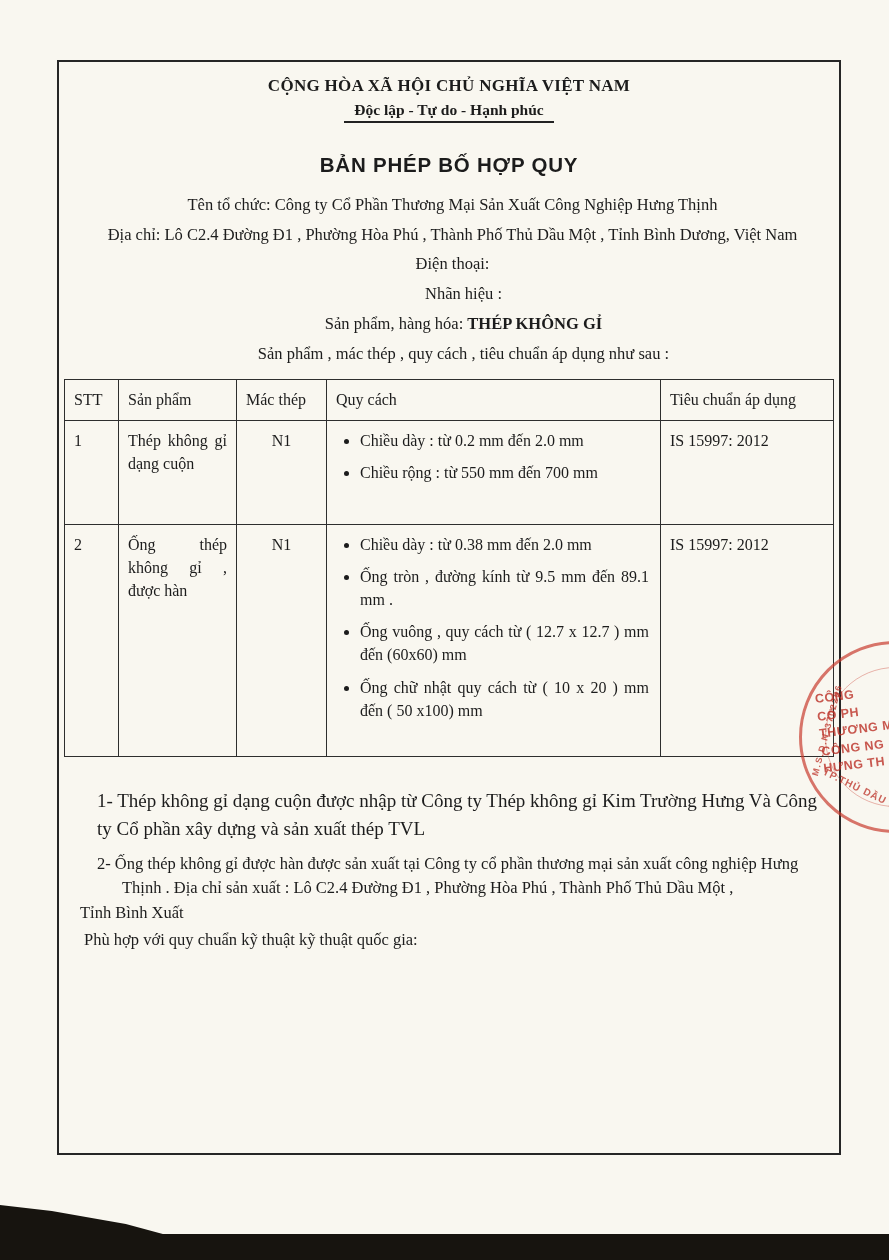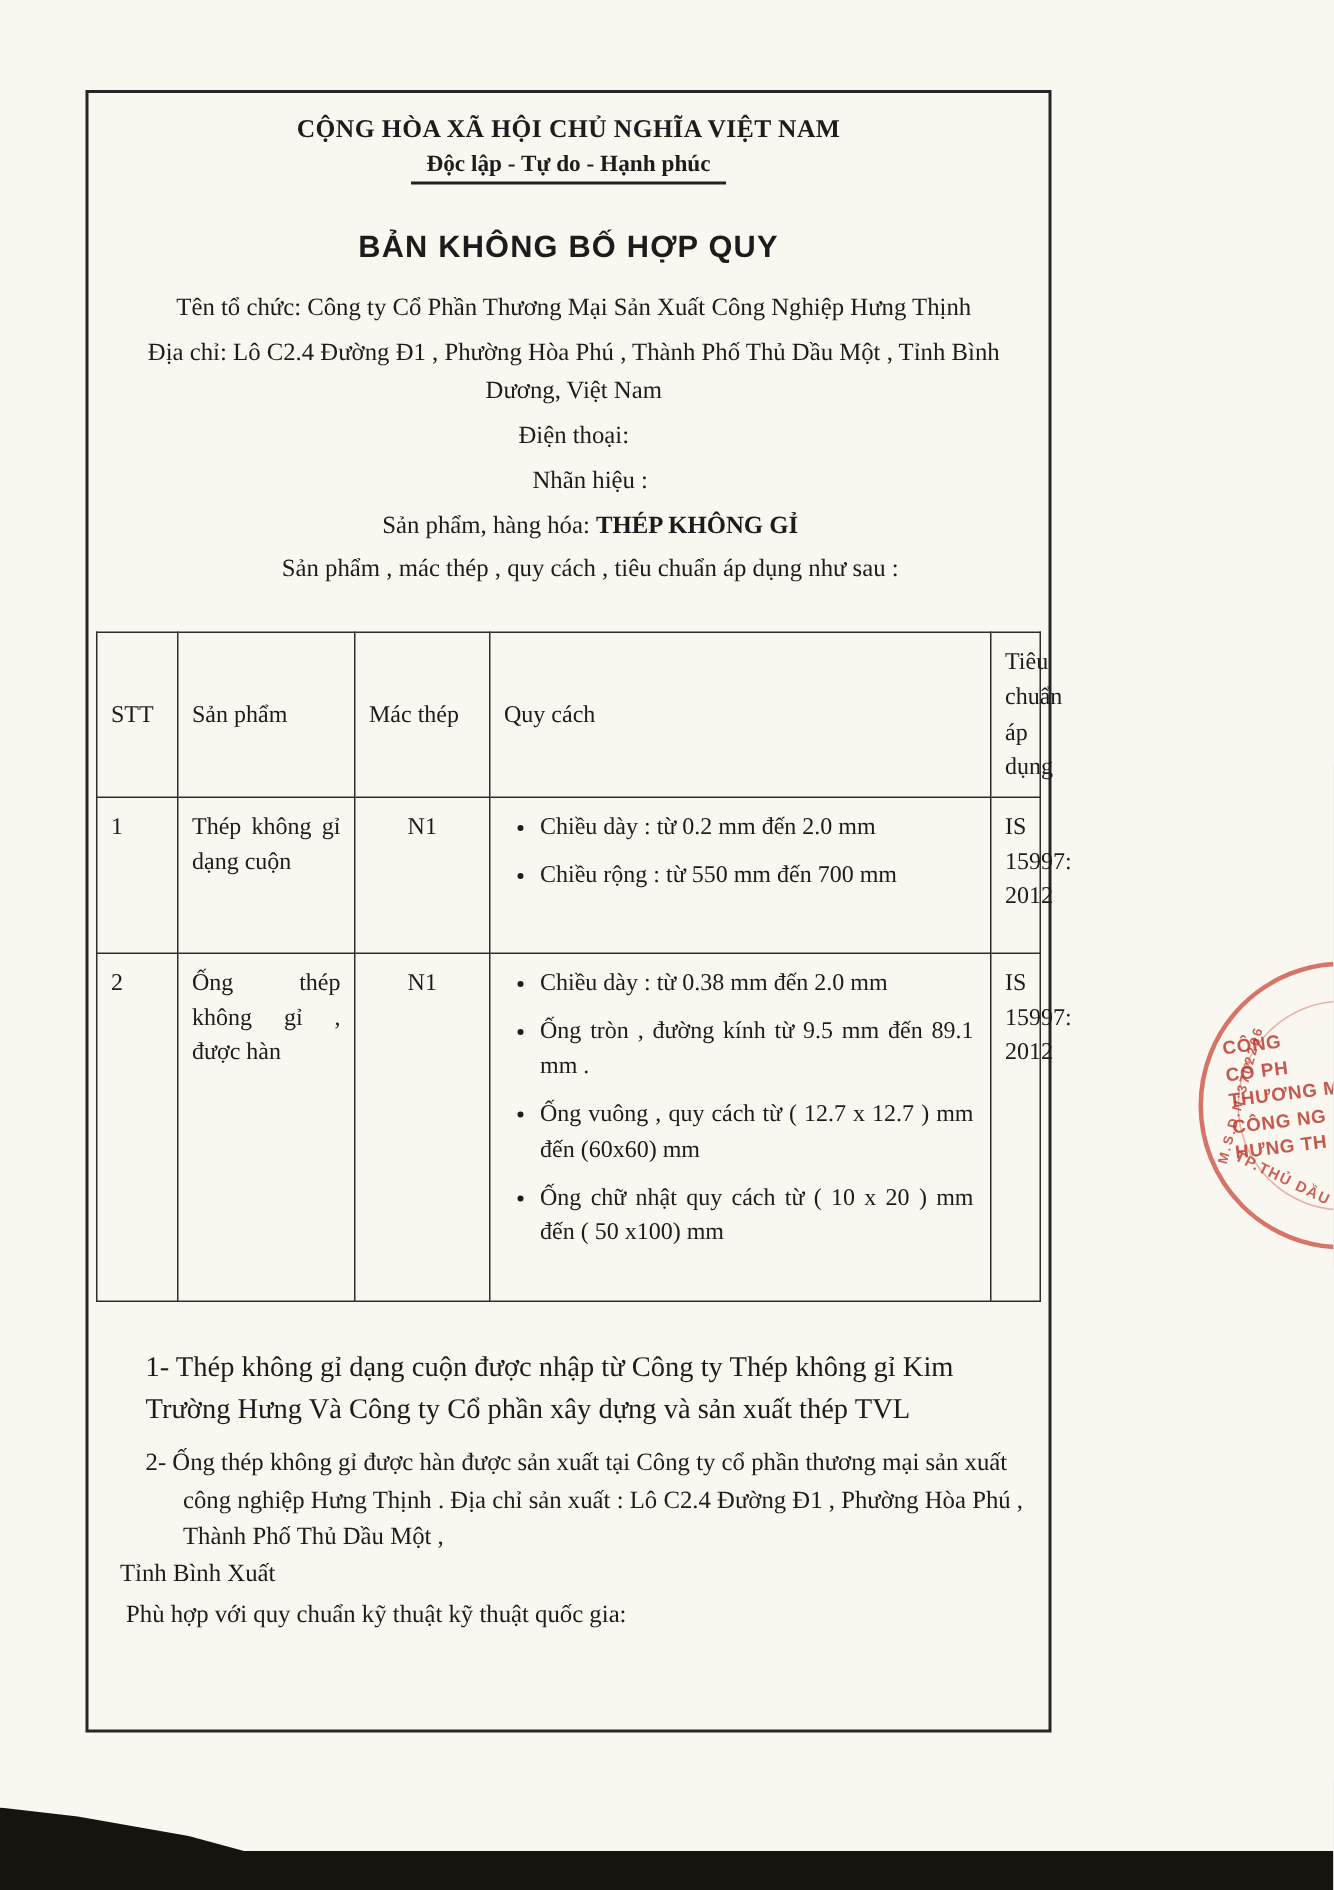--- a/index.html
+++ b/index.html
@@ -1,33 +1,33 @@
 <!DOCTYPE html>
 <html><head>
 <meta charset="utf-8">
 <style>
   html,body{margin:0;padding:0;background:#e9e9e9;}
   .page{
     position:relative;width:889px;height:1260px;background:#f9f7f0;
     overflow:hidden;font-family:"Liberation Serif","DejaVu Serif",serif;color:#1c1c1c;
   }
   .frame{
-    position:absolute;left:57px;top:60px;width:644px;height:1095px;
+    position:absolute;left:57px;top:60px;width:784px;height:1095px;
     border:2px solid #262626;box-sizing:border-box;padding:8px 5px 0 5px;
   }
   .h-country{font-weight:bold;font-size:17px;letter-spacing:.3px;margin-top:6px;text-align:center;}
   .h-motto-wrap{text-align:center;margin-top:5px;}
   .h-motto{display:inline-block;font-weight:bold;font-size:15.5px;padding:0 10px 2px 10px;border-bottom:2px solid #222;}
   .h-title{font-family:"Liberation Sans","DejaVu Sans",sans-serif;font-weight:bold;font-size:20.5px;letter-spacing:.8px;margin-top:30px;text-align:center;}
   .h-number{font-size:16.5px;margin-top:11px;text-align:center;}
   .p{font-size:16.5px;line-height:1.56;margin:4px 12px 0 19px;text-align:center;}
   .p.first{margin-top:15px;}
   .p.indent{margin-left:41px;}
   .bold{font-weight:bold;}
-  table.spec{width:100%;border-collapse:collapse;margin-top:29px;font-size:16px;table-layout:fixed;border-radius:13px;}
+  table.spec{width:100%;border-collapse:collapse;margin-top:13px;font-size:16px;table-layout:fixed;border-radius:13px;}
   .spec th,.spec td{border:1.6px solid #2e2e2e;vertical-align:top;padding:8px 9px;font-weight:normal;text-align:left;line-height:1.45;}
   .spec thead th{vertical-align:middle;padding:8px 9px;}
   .c-stt{text-align:center;}
   td.c-grade{text-align:center;}
   td.c-prod{text-align:justify;}
   tr.row1{height:104px;}
   tr.row2{height:232px;}
   ul.specs{margin:0;padding:0 0 0 24px;list-style:disc;}
   ul.specs li{margin:0 0 9px 0;text-align:justify;padding-right:2px;}
   .notes{margin-top:30px;}
@@ -64,21 +64,21 @@
 <body>
 
 <div class="page">
   <div class="frame">
 
     <div class="h-country">CỘNG HÒA XÃ HỘI CHỦ NGHĨA VIỆT NAM</div>
     <div class="h-motto-wrap">
       <span class="h-motto">Độc lập - Tự do - Hạnh phúc</span>
     </div>
 
-    <div class="h-title">BẢN KHÔNG BỐ HỢP QUY</div>
+    <div class="h-title">BẢN PHÉP BỐ HỢP QUY</div>
 
     <div class="p first">Tên tổ chức: Công ty Cổ Phần Thương Mại Sản Xuất Công Nghiệp Hưng Thịnh</div>
     <div class="p">Địa chỉ: Lô C2.4 Đường Đ1 , Phường Hòa Phú , Thành Phố Thủ Dầu Một , Tỉnh Bình Dương, Việt Nam</div>
     <div class="p">Điện thoại:</div>
     <div class="p indent">Nhãn hiệu :</div>
     <div class="p indent"><span>Sản phẩm, hàng hóa: </span><span class="bold">THÉP KHÔNG GỈ</span></div>
     <div class="p indent">Sản phẩm , mác thép , quy cách , tiêu chuẩn áp dụng như sau :</div>
 
     <table class="spec">
       <colgroup>

